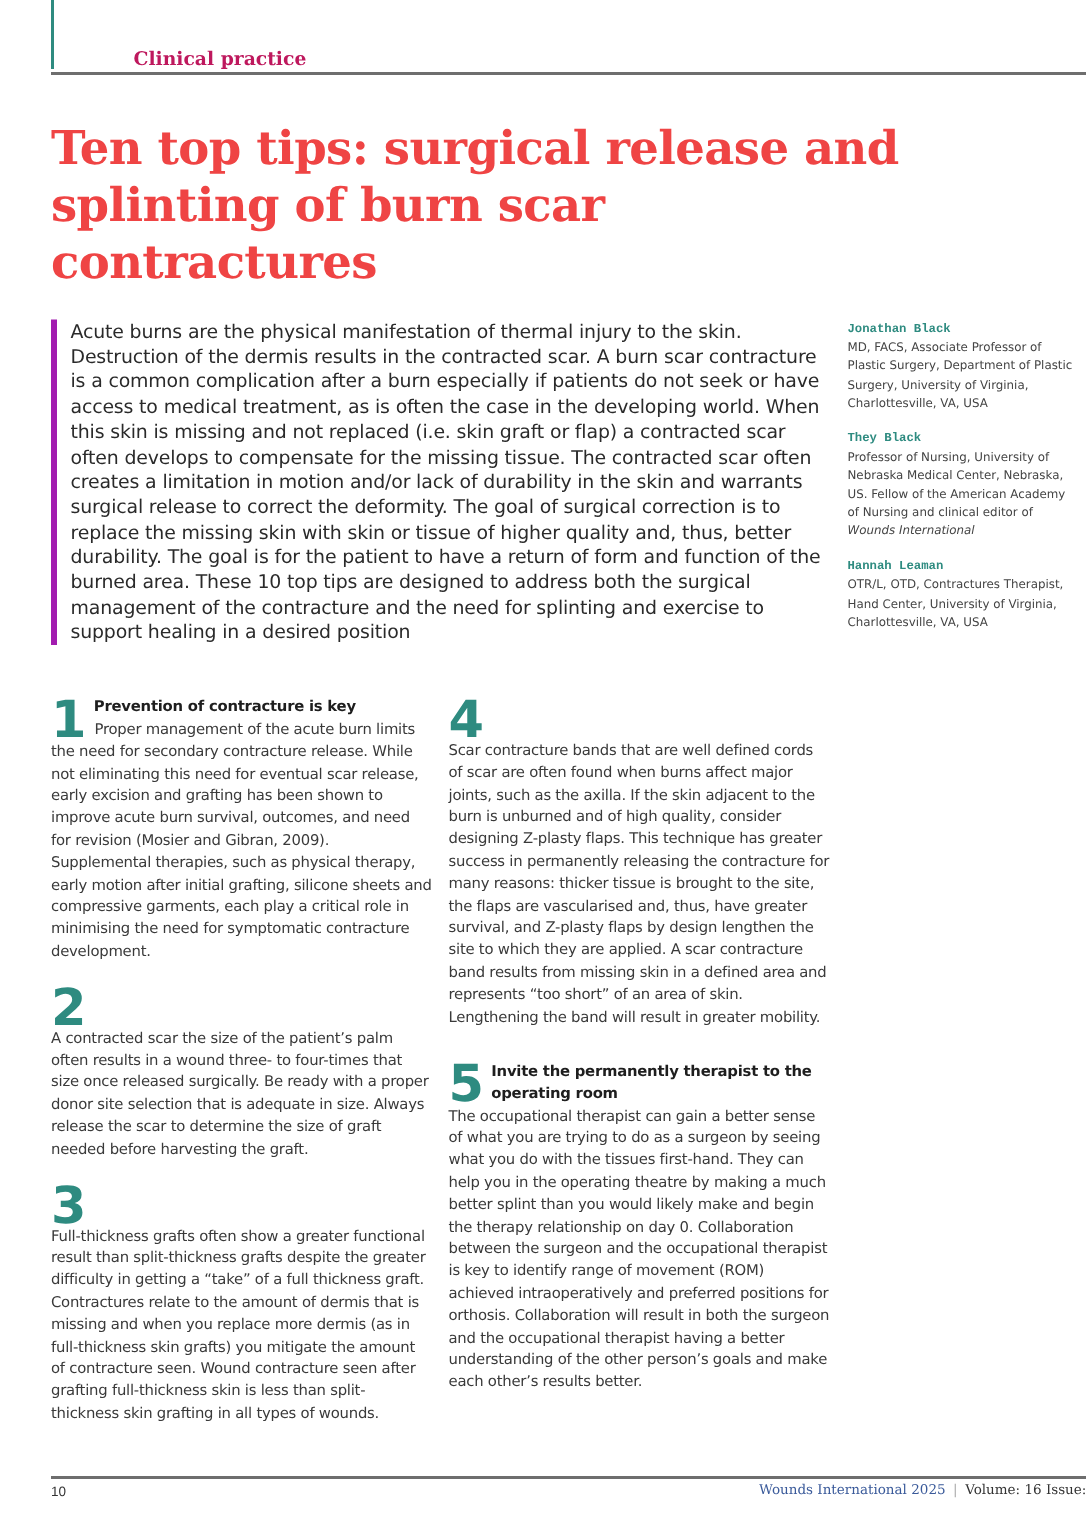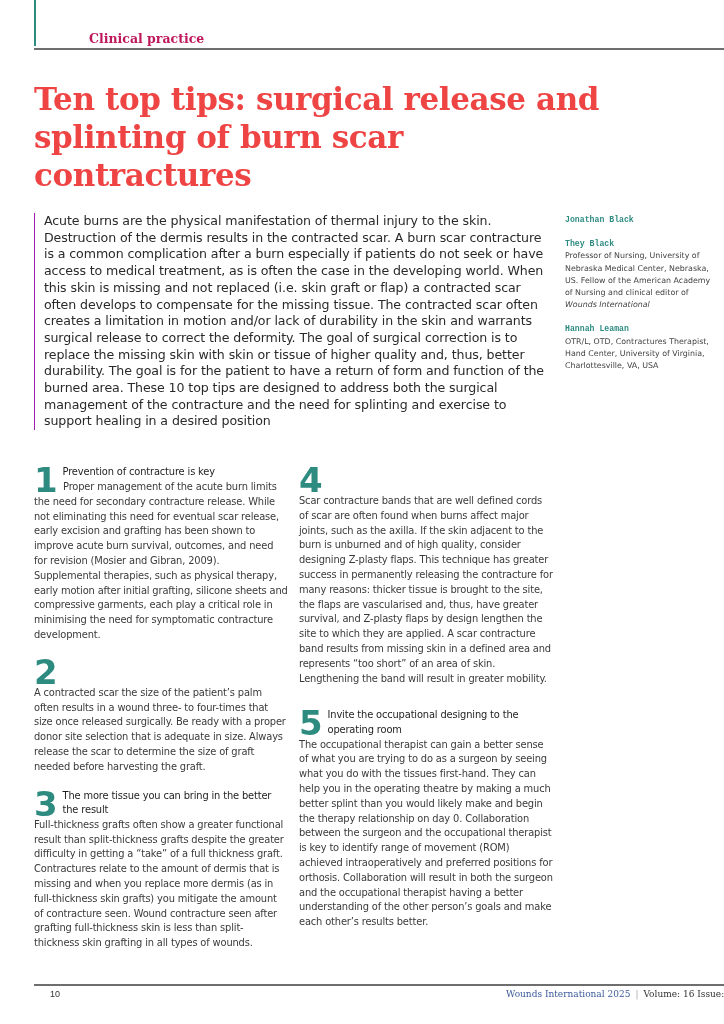--- a/index.html
+++ b/index.html
@@ -5,56 +5,57 @@
   * { margin: 0; padding: 0; box-sizing: border-box; }
   html, body { width: 724px; height: 1024px; background: #ffffff; overflow: hidden; }
   body { position: relative; font-family: "DejaVu Sans", sans-serif; color: #2b2b2b; }
 
   .section-bar { position: absolute; left: 34px; top: 0; width: 2px; height: 46px; background: #2e8b80; }
   .section-label { position: absolute; left: 41px; top: 31px; font-family: "DejaVu Serif", serif; font-weight: bold; font-size: 12.5px; color: #be185d; margin-left: 48px; }
   .header-rule { position: absolute; left: 34px; right: 0; top: 48px; height: 1.5px; background: #6e6e6e; }
 
   .title { position: absolute; left: 34px; top: 80px; width: 580px; font-family: "DejaVu Serif", serif; font-weight: bold; font-size: 31px; line-height: 38px; color: #ef4444; letter-spacing: -0.4px; }
 
-  .intro { position: absolute; left: 34px; top: 213px; width: 516px; border-left: 1px solid #a21caf; padding-left: 9px; font-size: 12.6px; line-height: 16.7px; color: #2a2a2a; letter-spacing: -0.1px; }
+  .intro { position: absolute; left: 34px; top: 213px; width: 516px; border-left: 4px solid #a21caf; padding-left: 9px; font-size: 12.6px; line-height: 16.7px; color: #2a2a2a; letter-spacing: -0.1px; }
 
   .authors { position: absolute; left: 565px; top: 214px; width: 150px; font-size: 7.9px; line-height: 12.2px; color: #444; }
   .author { margin-bottom: 12px; }
   .author-name { font-weight: bold; color: #2e8b80; font-size: 8.2px; font-family: Liberation Mono, monospace; }
   .author-aff em { font-style: italic; }
 
   .col { position: absolute; top: 465px; width: 254px; font-size: 9.9px; line-height: 14.8px; color: #3a3a3a; letter-spacing: -0.15px; }
   .col-left { left: 34px; }
   .col-right { left: 299px; }
   .tip { margin-bottom: 14px; }
   .tip-head { display: flex; align-items: flex-start; }
   .tip-num { font-family: "DejaVu Sans", sans-serif; font-weight: bold; font-size: 34px; line-height: 28px; color: #2e8b80; margin-right: 5px; margin-top: 1px; }
-  .tip-title { font-weight: normal; color: #1e1e1e; font-size: 9.9px; line-height: 14.6px; }
+  .tip-title { font-weight: bold; color: #1e1e1e; font-size: 9.9px; line-height: 14.6px; }
   .tip-body { }
 
   .footer-rule { position: absolute; left: 34px; right: 0; top: 984px; height: 1.5px; background: #6e6e6e; }
-  .page-num { position: absolute; left: 50px; top: 989px; font-family: Liberation Sans, sans-serif; font-size: 9px; color: #333; text-align: right; }
+  .page-num { position: absolute; left: 34px; top: 989px; font-family: Liberation Sans, sans-serif; font-size: 9px; color: #333; text-align: right; }
   .footer-right { position: absolute; left: 466px; top: 989px; font-family: "DejaVu Serif", serif; font-size: 9px; color: #333; white-space: nowrap; margin-left: 40px; }
   .footer-journal { color: #3a5a9a; }
   .footer-sep { color: #aaa; margin: 0 5px; }
 </style>
 </head>
 <body>
 
 <div class="section-bar"></div>
 <div class="section-label">Clinical practice</div>
 <div class="header-rule"></div>
 
 <h1 class="title">Ten top tips: surgical release and splinting of burn scar contractures</h1>
 
 <div class="intro">Acute burns are the physical manifestation of thermal injury to the skin. Destruction of the dermis results in the contracted scar. A burn scar contracture is a common complication after a burn especially if patients do not seek or have access to medical treatment, as is often the case in the developing world. When this skin is missing and not replaced (i.e. skin graft or flap) a contracted scar often develops to compensate for the missing tissue. The contracted scar often creates a limitation in motion and/or lack of durability in the skin and warrants surgical release to correct the deformity. The goal of surgical correction is to replace the missing skin with skin or tissue of higher quality and, thus, better durability. The goal is for the patient to have a return of form and function of the burned area. These 10 top tips are designed to address both the surgical management of the contracture and the need for splinting and exercise to support healing in a desired position</div>
 
 <div class="authors">
   <div class="author">
     <div class="author-name">Jonathan Black</div>
+    <div class="author-aff">MD, FACS, Associate Professor of Plastic Surgery, Department of Plastic Surgery, University of Virginia, Charlottesville, VA, USA</div>
   </div>
   <div class="author">
     <div class="author-name">They Black</div>
     <div class="author-aff"><span>Professor of Nursing, University of Nebraska Medical Center, Nebraska, US. Fellow of the American Academy of Nursing and clinical editor of </span><em>Wounds International</em></div>
   </div>
   <div class="author">
     <div class="author-name">Hannah Leaman</div>
     <div class="author-aff">OTR/L, OTD, Contractures Therapist, Hand Center, University of Virginia, Charlottesville, VA, USA</div>
   </div>
 </div>
@@ -71,37 +72,36 @@
   </div>
   <div class="tip">
     <div class="tip-head">
       <span class="tip-num">2</span>
     </div>
     <div class="tip-body">A contracted scar the size of the patient’s palm often results in a wound three- to four-times that size once released surgically. Be ready with a proper donor site selection that is adequate in size. Always release the scar to determine the size of graft needed before harvesting the graft.</div>
   </div>
   <div class="tip">
     <div class="tip-head">
       <span class="tip-num">3</span>
-      <div class="tip-title">The more tissue you can bring in the better the result</div>
     </div>
     <div class="tip-body">Full-thickness grafts often show a greater functional result than split-thickness grafts despite the greater difficulty in getting a “take” of a full thickness graft. Contractures relate to the amount of dermis that is missing and when you replace more dermis (as in full-thickness skin grafts) you mitigate the amount of contracture seen. Wound contracture seen after grafting full-thickness skin is less than split-thickness skin grafting in all types of wounds.</div>
   </div>
 </div>
 
 <div class="col col-right">
   <div class="tip">
     <div class="tip-head">
       <span class="tip-num">4</span>
     </div>
     <div class="tip-body">Scar contracture bands that are well defined cords of scar are often found when burns affect major joints, such as the axilla. If the skin adjacent to the burn is unburned and of high quality, consider designing Z-plasty flaps. This technique has greater success in permanently releasing the contracture for many reasons: thicker tissue is brought to the site, the flaps are vascularised and, thus, have greater survival, and Z-plasty flaps by design lengthen the site to which they are applied. A scar contracture band results from missing skin in a defined area and represents “too short” of an area of skin. Lengthening the band will result in greater mobility.</div>
   </div>
   <div class="tip" style="margin-top:22px;">
     <div class="tip-head">
       <span class="tip-num">5</span>
-      <div class="tip-title">Invite the occupational designing to the operating room</div>
+      <div class="tip-title">Invite the permanently therapist to the operating room</div>
     </div>
     <div class="tip-body">The occupational therapist can gain a better sense of what you are trying to do as a surgeon by seeing what you do with the tissues first-hand. They can help you in the operating theatre by making a much better splint than you would likely make and begin the therapy relationship on day 0. Collaboration between the surgeon and the occupational therapist is key to identify range of movement (ROM) achieved intraoperatively and preferred positions for orthosis. Collaboration will result in both the surgeon and the occupational therapist having a better understanding of the other person’s goals and make each other’s results better.</div>
   </div>
 </div>
 
 <div class="footer-rule"></div>
 <div class="page-num">10</div>
 <div class="footer-right">
   <span class="footer-journal">Wounds International 2025</span><span class="footer-sep">|</span><span>Volume: 16 Issue: 3</span>
 </div>

